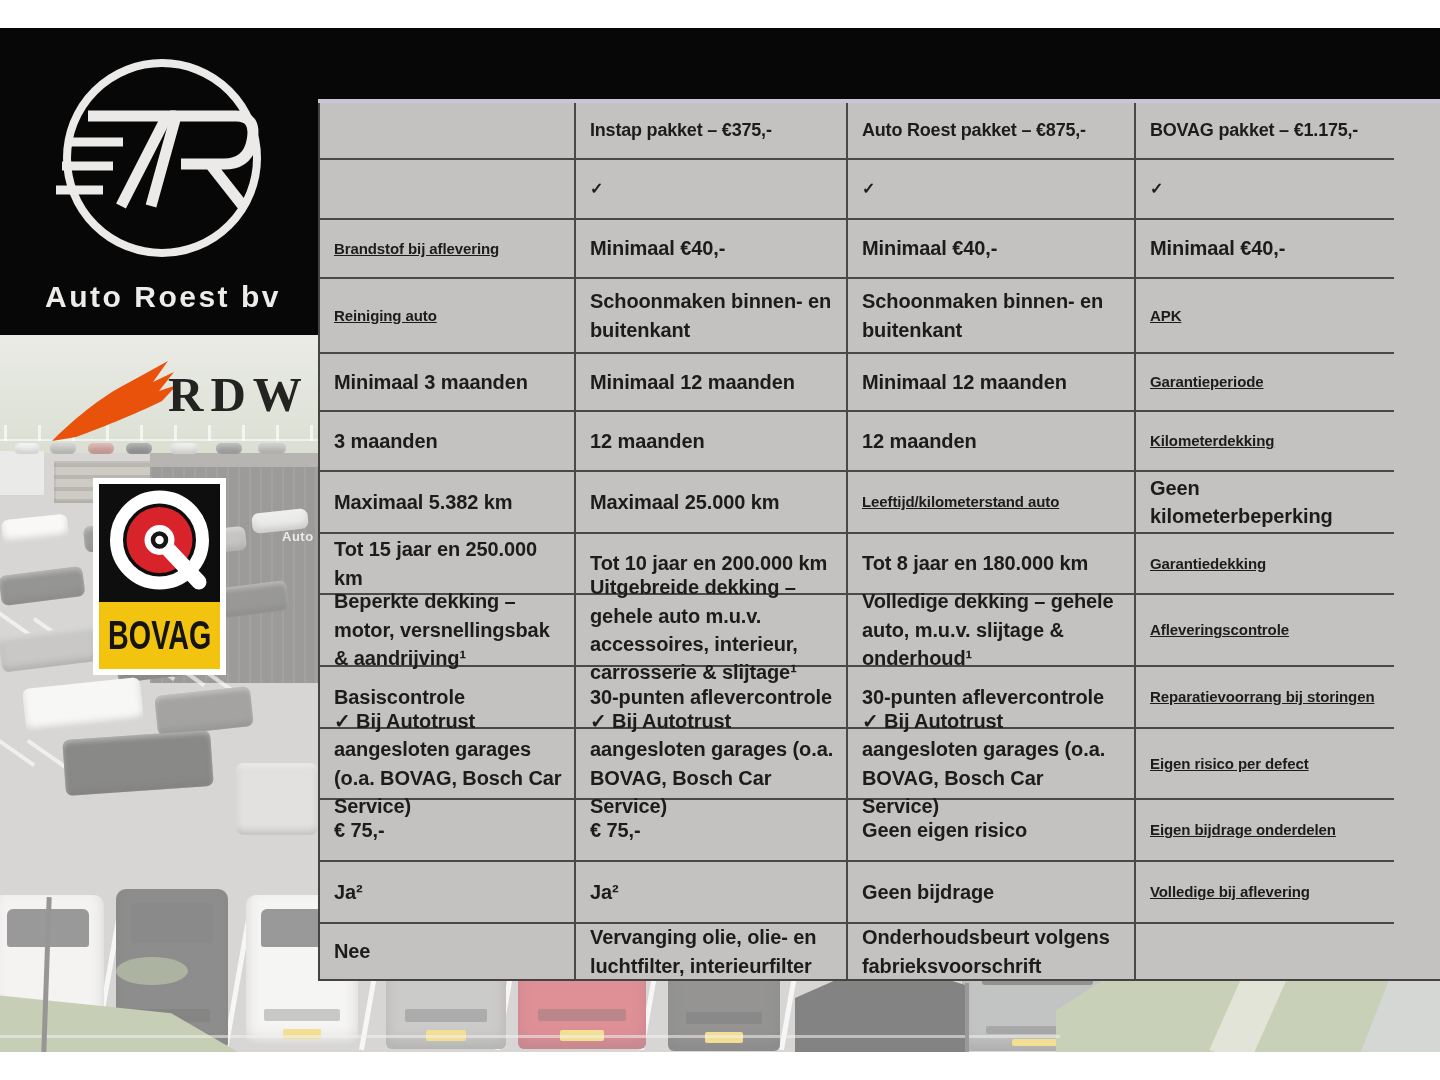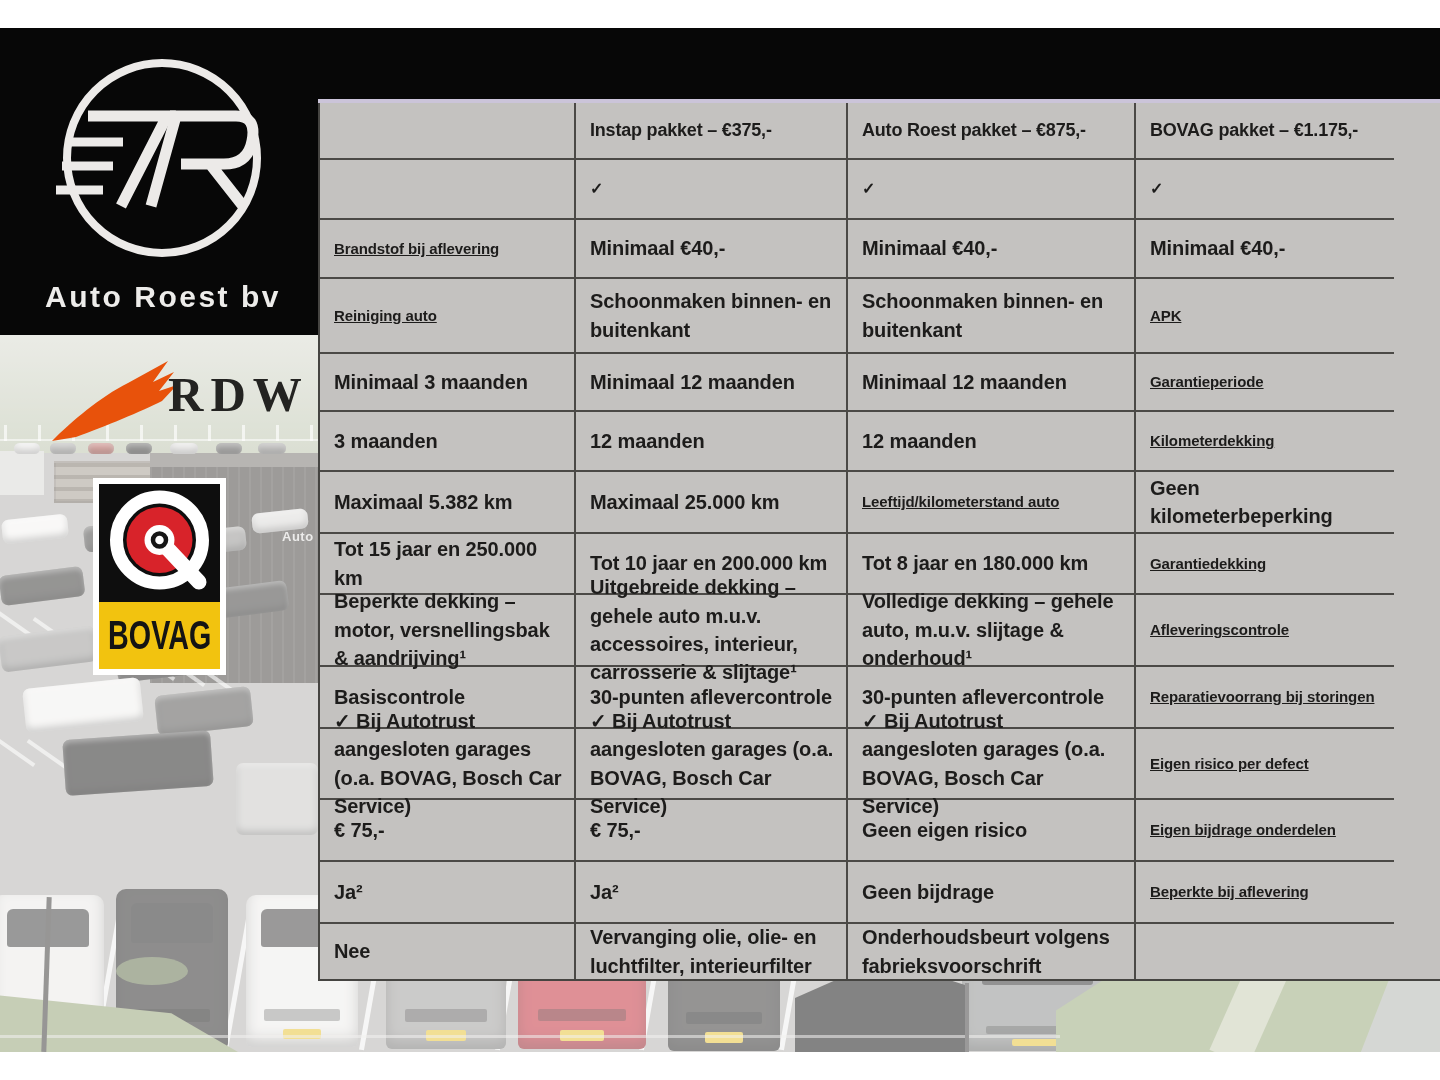--- a/index.html
+++ b/index.html
@@ -286,20 +286,20 @@
         <div class="cell val">✓ Bij Autotrust aangesloten garages (o.a. BOVAG, Bosch Car Service)</div>
         <div class="cell val">✓ Bij Autotrust aangesloten garages (o.a. BOVAG, Bosch Car Service)</div>
         <div class="cell label">Eigen risico per defect</div>
         <div class="cell val">€ 75,-</div>
         <div class="cell val">€ 75,-</div>
         <div class="cell val">Geen eigen risico</div>
         <div class="cell label">Eigen bijdrage onderdelen</div>
         <div class="cell val">Ja²</div>
         <div class="cell val">Ja²</div>
         <div class="cell val">Geen bijdrage</div>
-        <div class="cell label">Beperkte bij aflevering</div>
+        <div class="cell label">Volledige bij aflevering</div>
         <div class="cell val">Nee</div>
         <div class="cell val">Vervanging olie, olie- en luchtfilter, interieurfilter</div>
         <div class="cell val">Onderhoudsbeurt volgens fabrieksvoorschrift</div>
       </div>
   </div>
 
 </div>
 
 </body></html>

